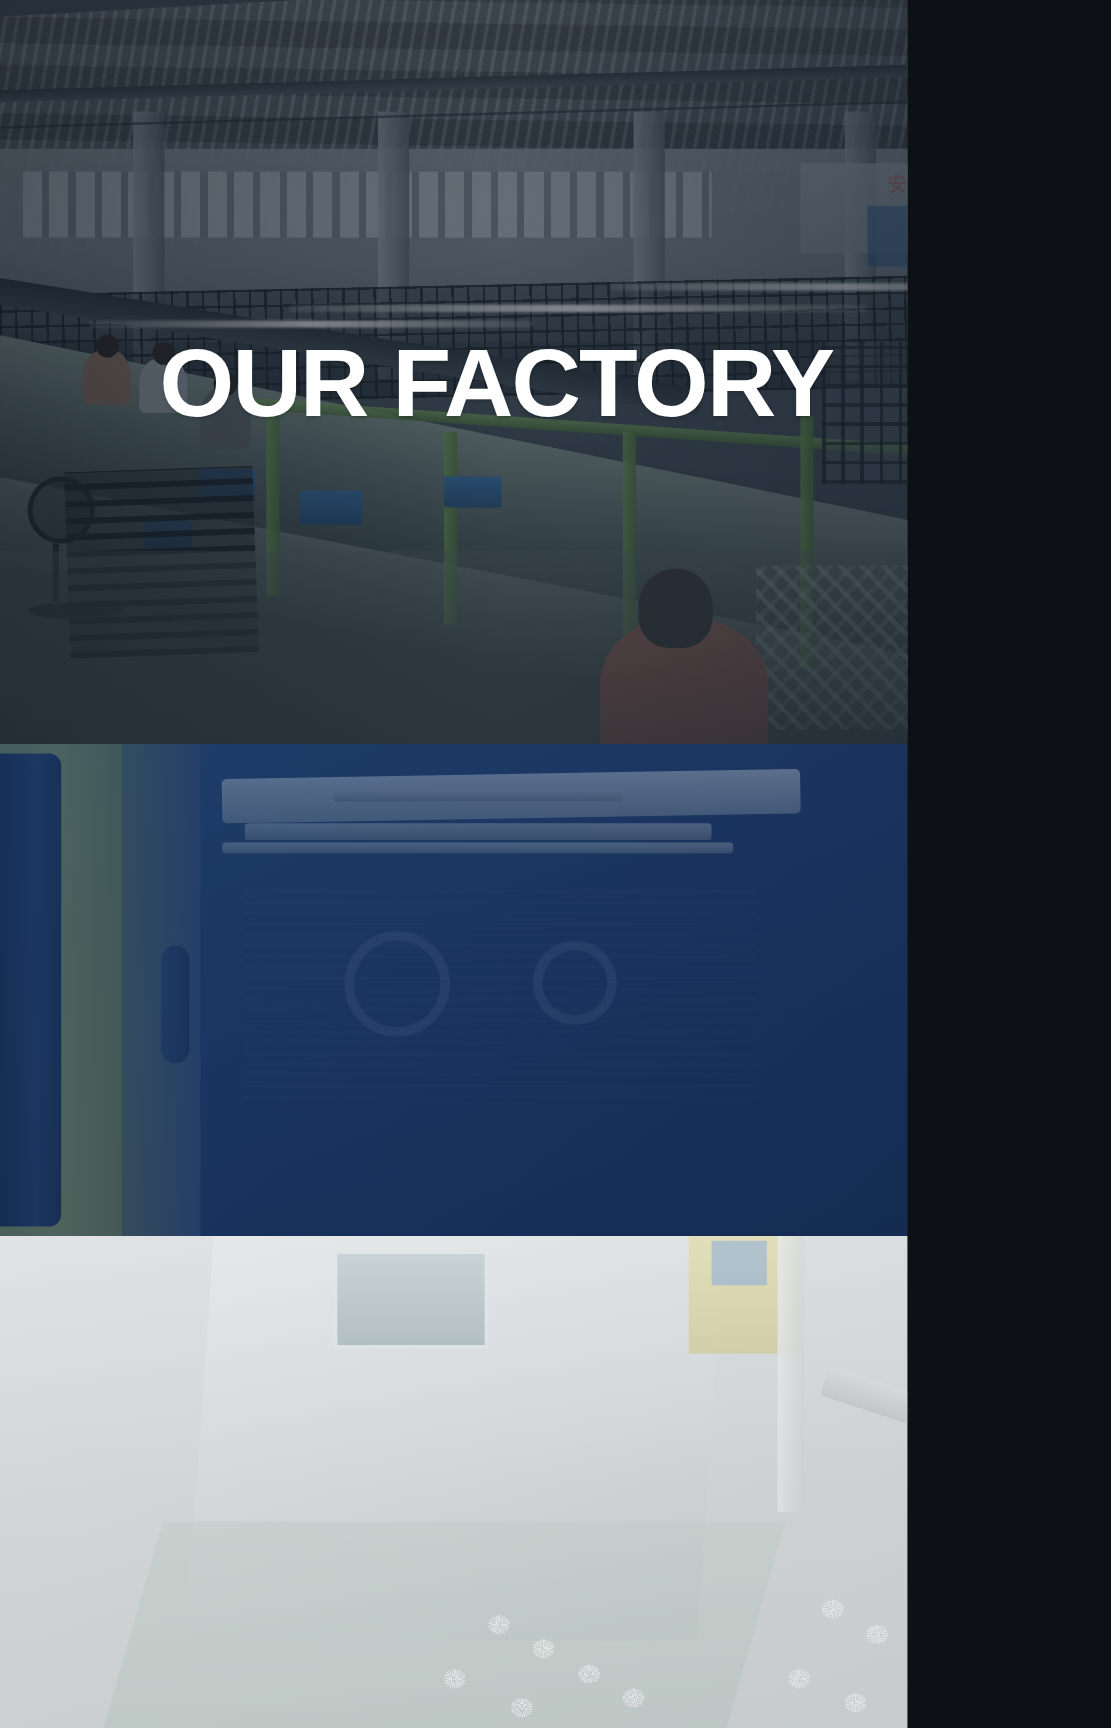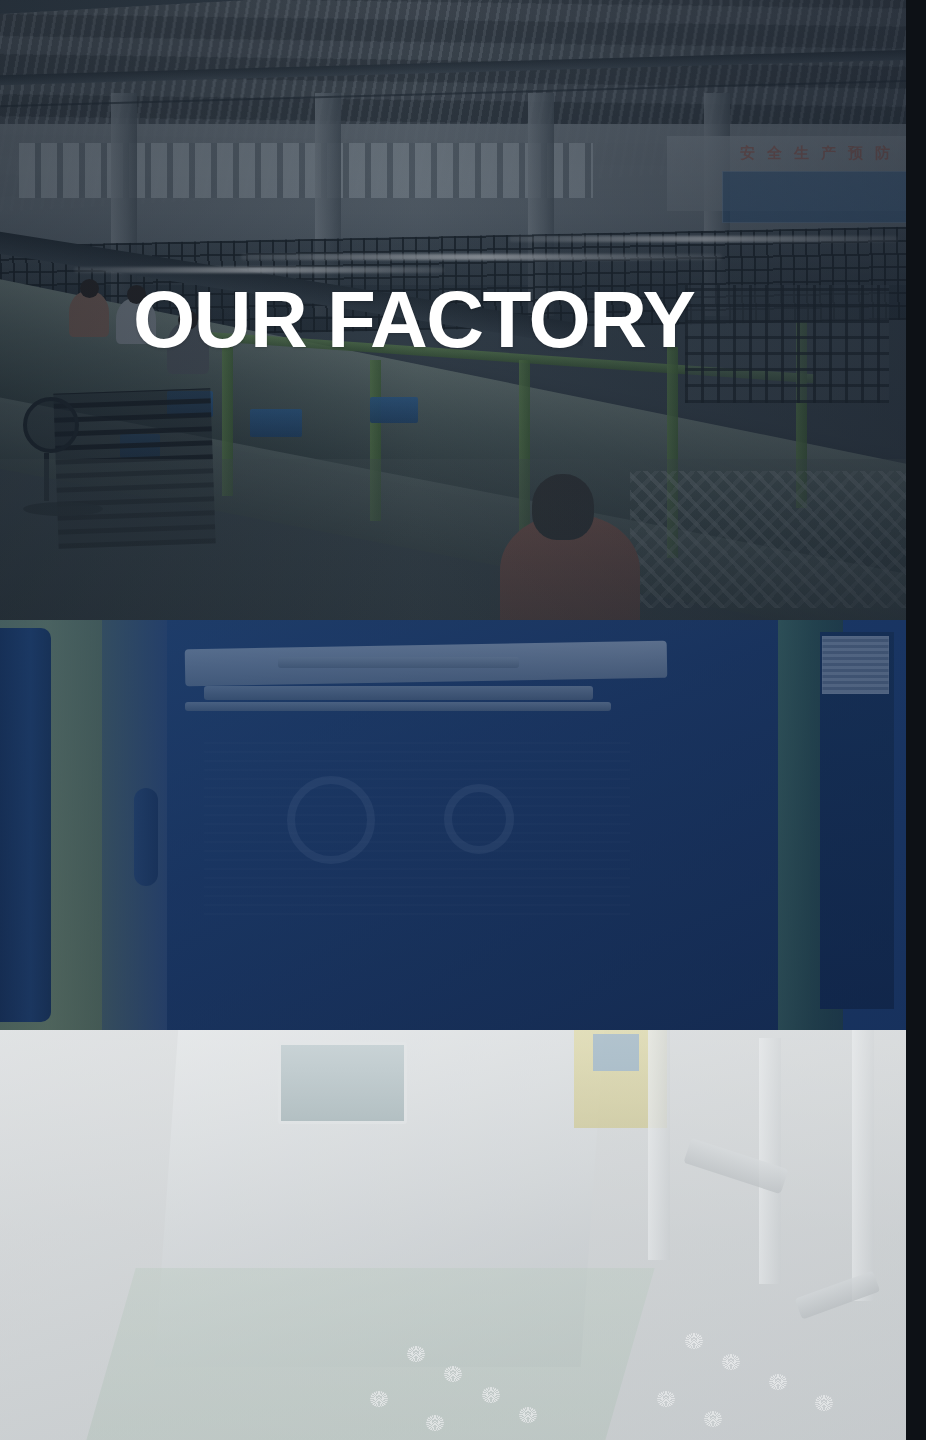--- a/index.html
+++ b/index.html
@@ -3,21 +3,21 @@
 <meta charset="utf-8">
 <title>Our Factory</title>
 <style>
   * { margin:0; padding:0; box-sizing:border-box; }
   html, body {
     width:926px; height:1440px;
     background:#0d1116;
     font-family:"Liberation Sans", sans-serif;
     overflow:hidden;
   }
-  #page { position:relative; width:906px; height:1440px; overflow:hidden; }
+  #page { position:relative; width:756px; height:1440px; overflow:hidden; }
 
   
   .panel { position:absolute; left:0; width:926px; overflow:hidden; }
   .scene { position:absolute; inset:0; overflow:hidden; }
   .tint  { position:absolute; inset:0; }
 
   
   #panel-factory { top:0; height:620px; background:#3f4a52; }
   .p1-ceiling {
     position:absolute; left:-4%; top:-2%; width:108%; height:32%;

